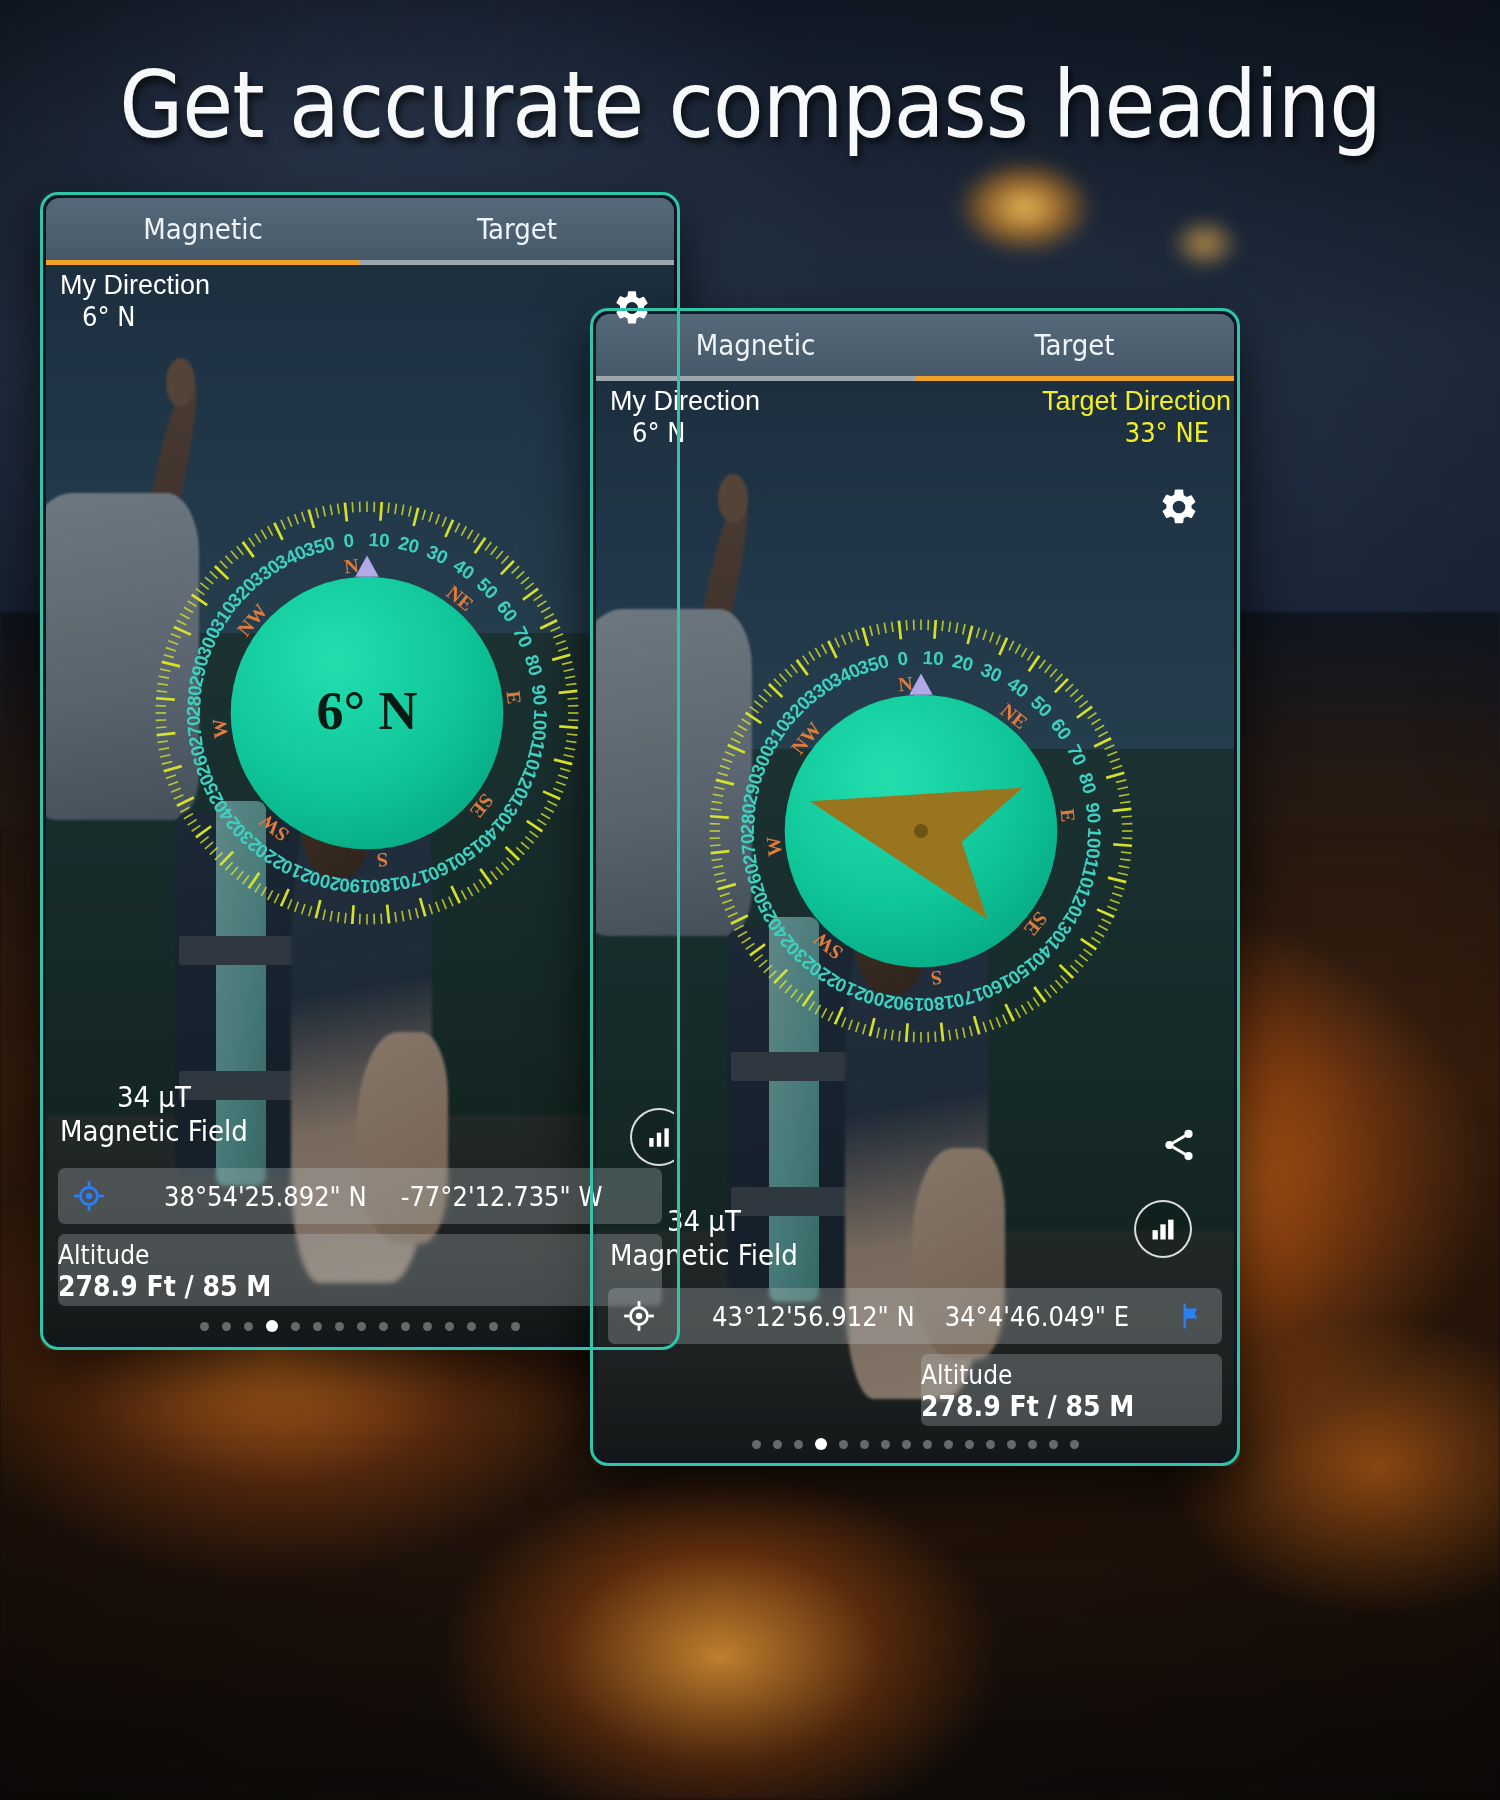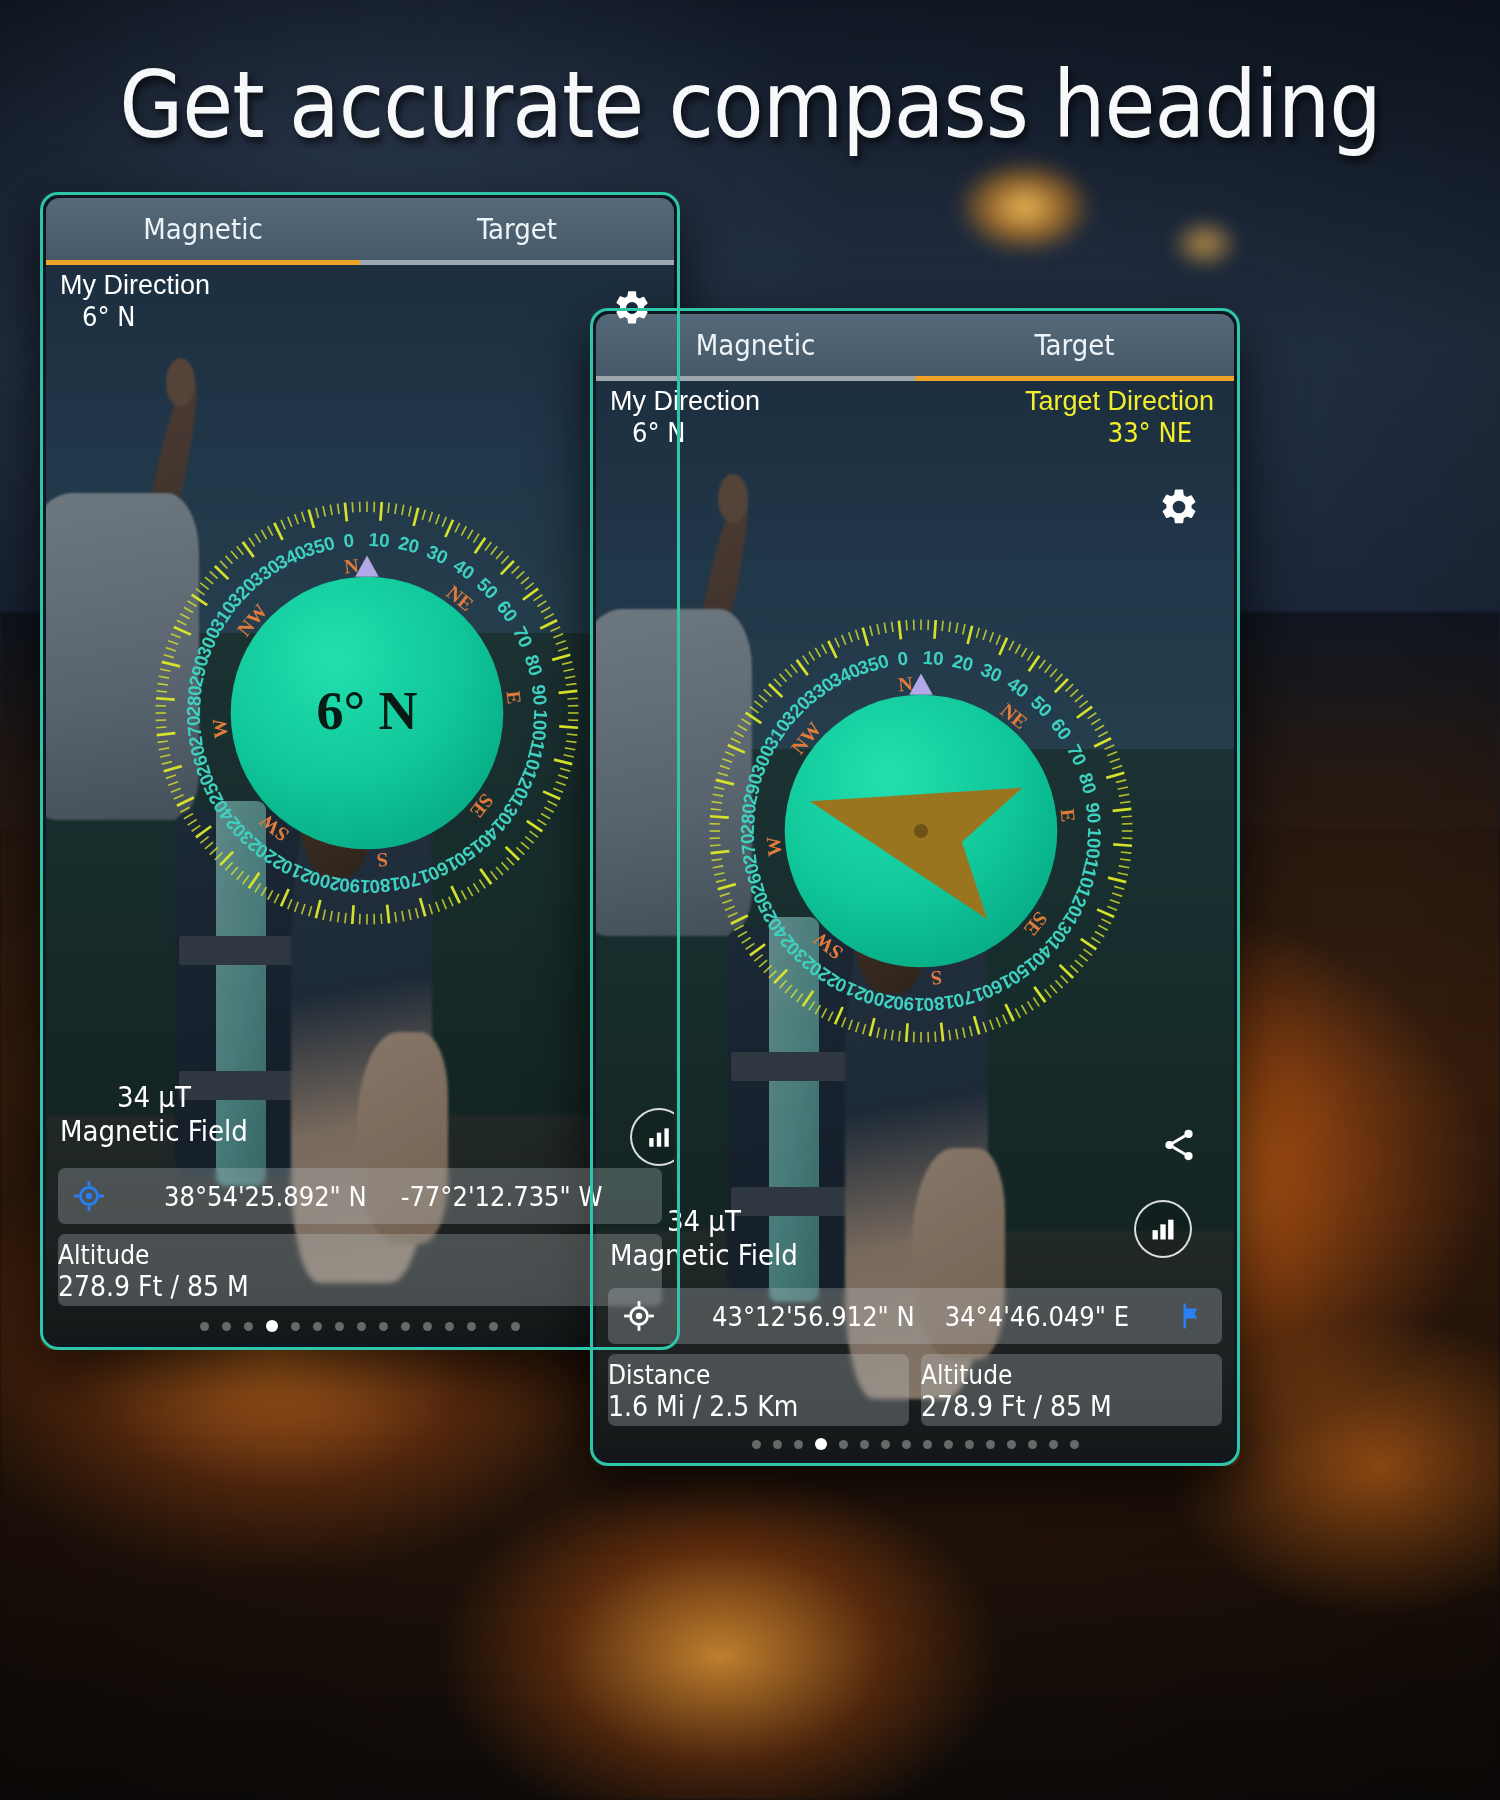--- a/index.html
+++ b/index.html
@@ -202,21 +202,21 @@
   }
   .infobar{
     position:absolute; z-index:20;
     background:rgba(210,215,220,.26);
     border-radius:7px;
     color:#fff; text-align:left;
     font-family:"DejaVu Sans", sans-serif; font-stretch:condensed;
     backdrop-filter:blur(2px);
   }
   .ib-lab{ display:block; }
-  .ib-val{ display:block; }
+  .ib-val{ display:block;font-weight:bold; }
 
   
   .circbtn{
     position:absolute; z-index:25;
     border-radius:50%;
     border:2px solid rgba(255,255,255,.85);
     display:flex; align-items:center; justify-content:center;
     background:rgba(0,0,0,.12);
   }
 
@@ -612,21 +612,21 @@
     <div class="tab-underline" style="top:62px;">
       <div class="ul-off"></div>
       <div class="ul-on"></div>
     </div>
 
     <div class="dirrow" style="top:72px; height:80px;">
       <div class="dir-left" style="left:14px; top:0;">
         <div class="dir-title" style="font-size:27px;">My Direction</div>
         <div class="dir-val" style="font-size:27px; padding-left:22px;">6° N</div>
       </div>
-      <div class="dir-right" style="right:20px; top:0;">
+      <div class="dir-right" style="right:3px; top:0;">
         <div class="dir-title" style="font-size:27px;">Target Direction</div>
         <div class="dir-val" style="font-size:27px; padding-right:22px;">33° NE</div>
       </div>
     </div>
 
     <div class="circbtn" style="right:30px; top:168px; width:50px; height:50px; border:none; background:transparent;">
       <svg class="icon-svg" width="42" height="42" viewBox="0 0 24 24" fill="#ffffff">
         <path d="M19.14 12.94a7.07 7.07 0 0 0 .06-.94 7.07 7.07 0 0 0-.06-.94l2.03-1.58a.5.5 0 0 0 .12-.63l-1.92-3.32a.5.5 0 0 0-.6-.22l-2.39.96a7.2 7.2 0 0 0-1.63-.94l-.36-2.54A.5.5 0 0 0 13.9 2h-3.8a.5.5 0 0 0-.49.42l-.36 2.54c-.59.24-1.13.56-1.63.94l-2.39-.96a.5.5 0 0 0-.6.22L2.71 8.48a.5.5 0 0 0 .12.63l2.03 1.58a7.3 7.3 0 0 0 0 1.88l-2.03 1.58a.5.5 0 0 0-.12.63l1.92 3.32c.13.22.39.31.6.22l2.39-.96c.5.38 1.04.7 1.63.94l.36 2.54c.04.24.25.42.49.42h3.8c.24 0 .45-.18.49-.42l.36-2.54c.59-.24 1.13-.56 1.63-.94l2.39.96c.22.09.47 0 .6-.22l1.92-3.32a.5.5 0 0 0-.12-.63l-2.03-1.58zM12 15.6A3.6 3.6 0 1 1 15.6 12 3.6 3.6 0 0 1 12 15.6z"></path>
       </svg>
     </div>
@@ -911,24 +911,20 @@
         <line x1="1.5" y1="12" x2="5" y2="12"></line>
           <line x1="19" y1="12" x2="22.5" y2="12"></line>
       </svg>
       <span style="font-size:27px; margin-left:56px;">43°12'56.912" N</span>
       <span style="font-size:27px; margin-left:30px;">34°4'46.049" E</span>
       <svg class="icon-svg" width="30" height="30" viewBox="0 0 24 24" fill="#2a7ff5" style="position:absolute; right:16px;">
         <path d="M6 2v20h2v-8h9l-2-4 2-4H8V2z"></path>
       </svg>
     </div>
 
-    <div class="infobar" style="left:12px; width:calc(50% - 18px); bottom:34px; height:72px; padding-top:6px;">
-      <span class="ib-lab" style="font-size:26px;">Distance</span>
-      <span class="ib-val" style="font-size:28px;">1.6 Mi / 2.5 Km</span>
-    </div>
     <div class="infobar" style="right:12px; width:calc(50% - 18px); bottom:34px; height:72px; padding-top:6px;">
       <span class="ib-lab" style="font-size:26px;">Altitude</span>
       <span class="ib-val" style="font-size:28px;">278.9  Ft / 85 M</span>
     </div>
 
     <div class="dots" id="p2dots" style="left:0; right:0; bottom:10px; justify-content:center; gap:12px;">
         <span style="width: 9px; height: 9px;"></span>
         <span style="width: 9px; height: 9px;"></span>
         <span style="width: 9px; height: 9px;"></span>
         <span class="on" style="width: 12px; height: 12px;"></span>

